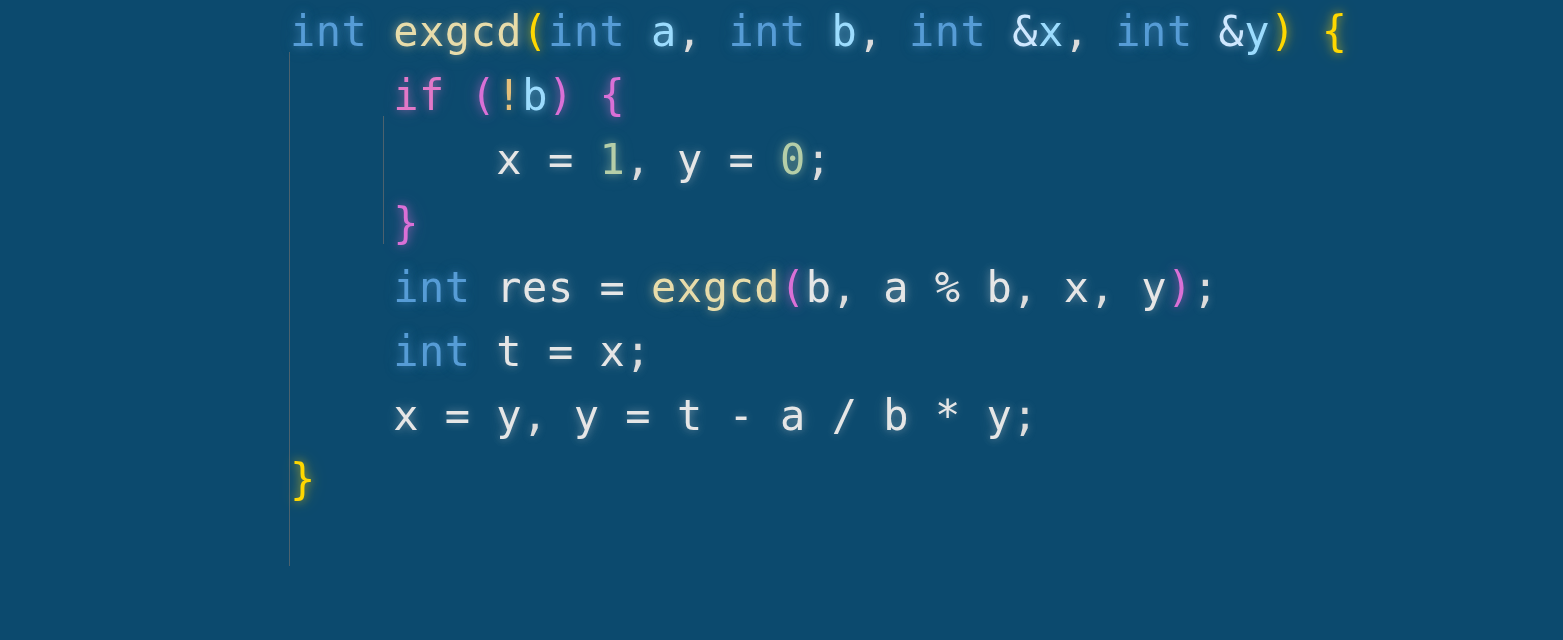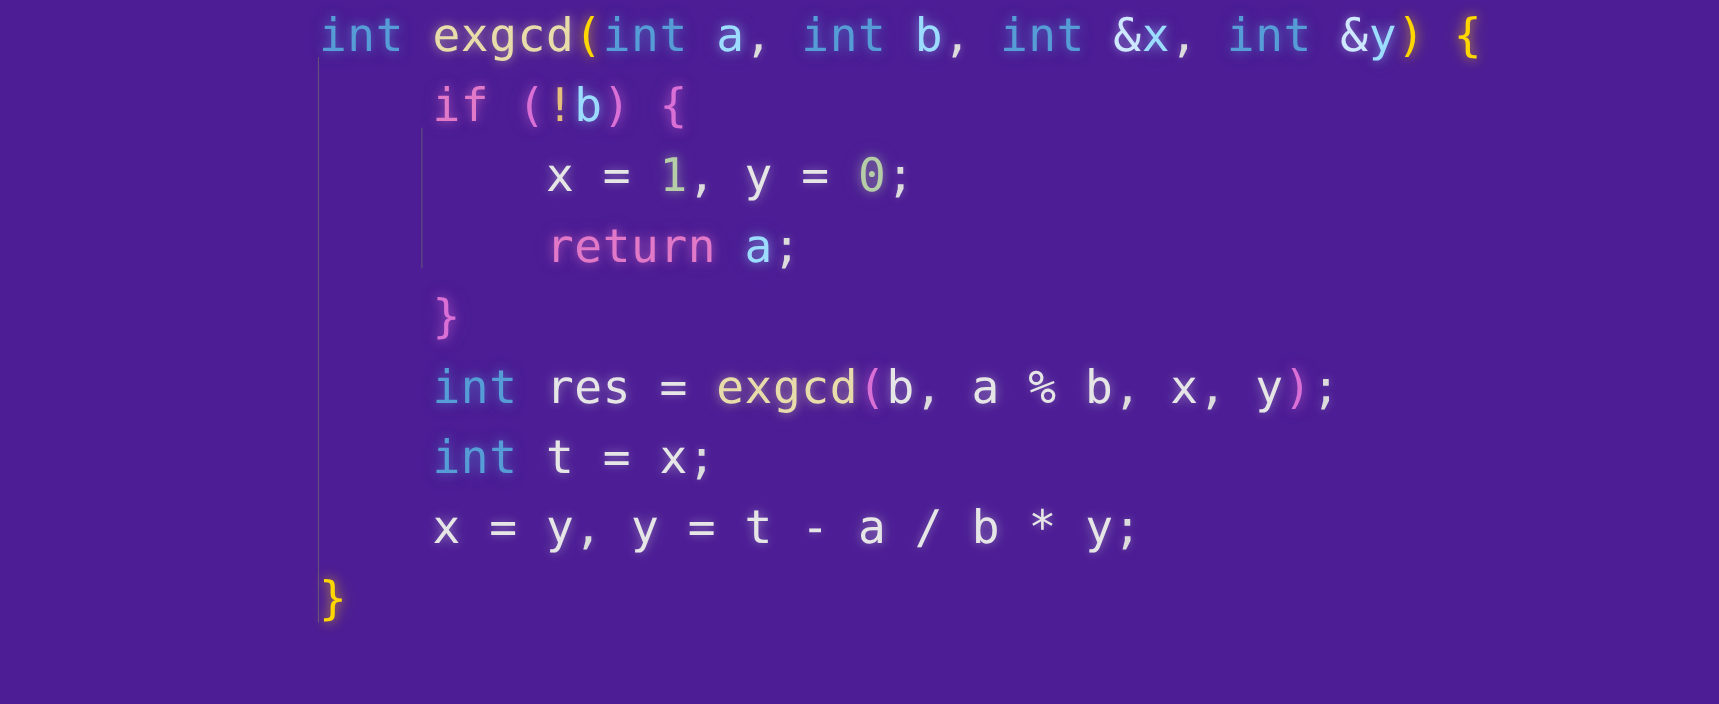--- a/index.html
+++ b/index.html
@@ -61,27 +61,26 @@
   .indent-guide {
     position: absolute;
     width: 1px;
     background: #6e6e6e;
     opacity: 0.65;
   }
 </style>
 </head>
 <body style="background: rgb(30, 30, 30);">
 
-<div id="editor" style="background: #4c1d95;">
+<div id="editor" style="background: #0c4a6e;">
 
   <div class="code-area">
       <div class="line"><span class="tok kw">int</span><span class="tok op"> </span><span class="tok fn">exgcd</span><span class="tok br1">(</span><span class="tok kw">int</span><span class="tok op"> </span><span class="tok param">a</span><span class="tok punct">,</span><span class="tok op"> </span><span class="tok kw">int</span><span class="tok op"> </span><span class="tok param">b</span><span class="tok punct">,</span><span class="tok op"> </span><span class="tok kw">int</span><span class="tok op"> </span><span class="tok amp">&amp;</span><span class="tok param">x</span><span class="tok punct">,</span><span class="tok op"> </span><span class="tok kw">int</span><span class="tok op"> </span><span class="tok amp">&amp;</span><span class="tok param">y</span><span class="tok br1">)</span><span class="tok op"> </span><span class="tok br1">{</span></div>
       <div class="line"><span class="tok op">    </span><span class="tok ctrl">if</span><span class="tok op"> </span><span class="tok br2">(</span><span class="tok bang">!</span><span class="tok param">b</span><span class="tok br2">)</span><span class="tok op"> </span><span class="tok br2">{</span></div>
       <div class="line"><span class="tok op">        </span><span class="tok var">x</span><span class="tok op"> </span><span class="tok op">=</span><span class="tok op"> </span><span class="tok num">1</span><span class="tok punct">,</span><span class="tok op"> </span><span class="tok var">y</span><span class="tok op"> </span><span class="tok op">=</span><span class="tok op"> </span><span class="tok num">0</span><span class="tok punct">;</span></div>
-      <div class="line"><span class="tok op">        </span><span class="tok ctrl">return</span><span class="tok op"> </span><span class="tok param">a</span><span class="tok punct">;</span></div>
       <div class="line"><span class="tok op">    </span><span class="tok br2">}</span></div>
       <div class="line"><span class="tok op">    </span><span class="tok kw">int</span><span class="tok op"> </span><span class="tok var">res</span><span class="tok op"> </span><span class="tok op">=</span><span class="tok op"> </span><span class="tok fn">exgcd</span><span class="tok br2">(</span><span class="tok var">b</span><span class="tok punct">,</span><span class="tok op"> </span><span class="tok var">a</span><span class="tok op"> </span><span class="tok op">%</span><span class="tok op"> </span><span class="tok var">b</span><span class="tok punct">,</span><span class="tok op"> </span><span class="tok var">x</span><span class="tok punct">,</span><span class="tok op"> </span><span class="tok var">y</span><span class="tok br2">)</span><span class="tok punct">;</span></div>
       <div class="line"><span class="tok op">    </span><span class="tok kw">int</span><span class="tok op"> </span><span class="tok var">t</span><span class="tok op"> </span><span class="tok op">=</span><span class="tok op"> </span><span class="tok var">x</span><span class="tok punct">;</span></div>
       <div class="line"><span class="tok op">    </span><span class="tok var">x</span><span class="tok op"> </span><span class="tok op">=</span><span class="tok op"> </span><span class="tok var">y</span><span class="tok punct">,</span><span class="tok op"> </span><span class="tok var">y</span><span class="tok op"> </span><span class="tok op">=</span><span class="tok op"> </span><span class="tok var">t</span><span class="tok op"> </span><span class="tok op">-</span><span class="tok op"> </span><span class="tok var">a</span><span class="tok op"> </span><span class="tok op">/</span><span class="tok op"> </span><span class="tok var">b</span><span class="tok op"> </span><span class="tok op">*</span><span class="tok op"> </span><span class="tok var">y</span><span class="tok punct">;</span></div>
       <div class="line"><span class="tok br1">}</span></div>
     </div>
 
 <div class="indent-guide" style="left: 289px; top: 52px; height: 514px;"></div>
     <div class="indent-guide" style="left: 383px; top: 116px; height: 128px;"></div>
   </div>

